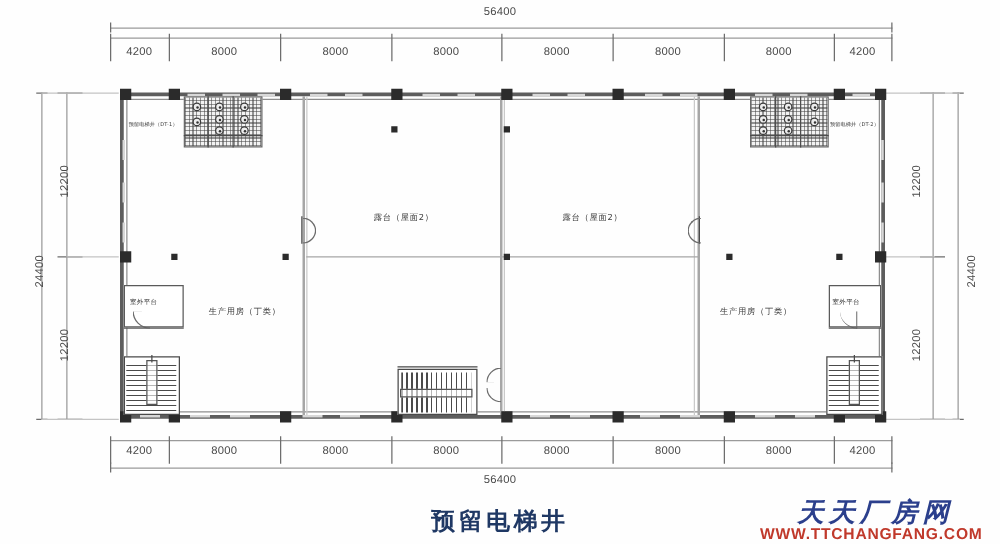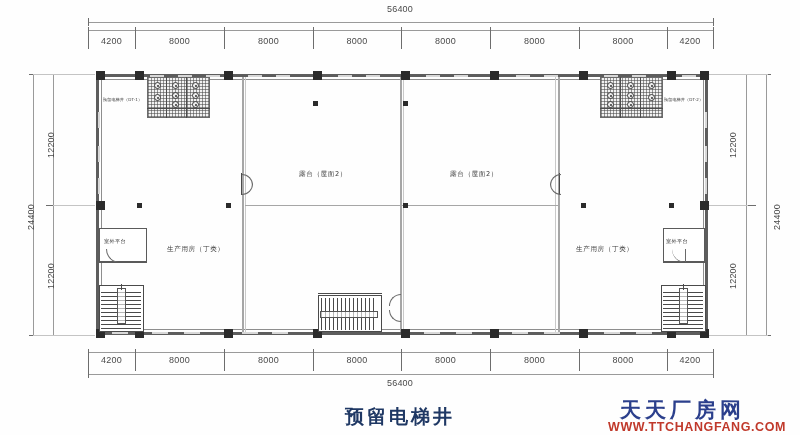--- a/index.html
+++ b/index.html
@@ -355,17 +355,17 @@
 
     <div class="line hline" style="left:88px;top:374px;width:626px;"></div>
     <div class="tick" style="left:88px;top:370px;height:8px;"></div>
     <div class="tick" style="left:713px;top:370px;height:8px;"></div>
     <div class="dimtext" style="left:0;top:378px;width:800px;text-align:center;">56400</div>
   </div>
 
   <div class="title" style="top:404px;">预留电梯井</div>
 
   <div>
-    <div class="wm-cn" style="left:620px;top:396px;">天天厂房网</div>
+    <div class="wm-cn" style="left:638px;top:396px;font-style:italic;">天天厂房网</div>
     <div class="wm-url" style="left:608px;top:420px;">WWW.TTCHANGFANG.COM</div>
   </div>
 
 </div>
 
 </body></html>

